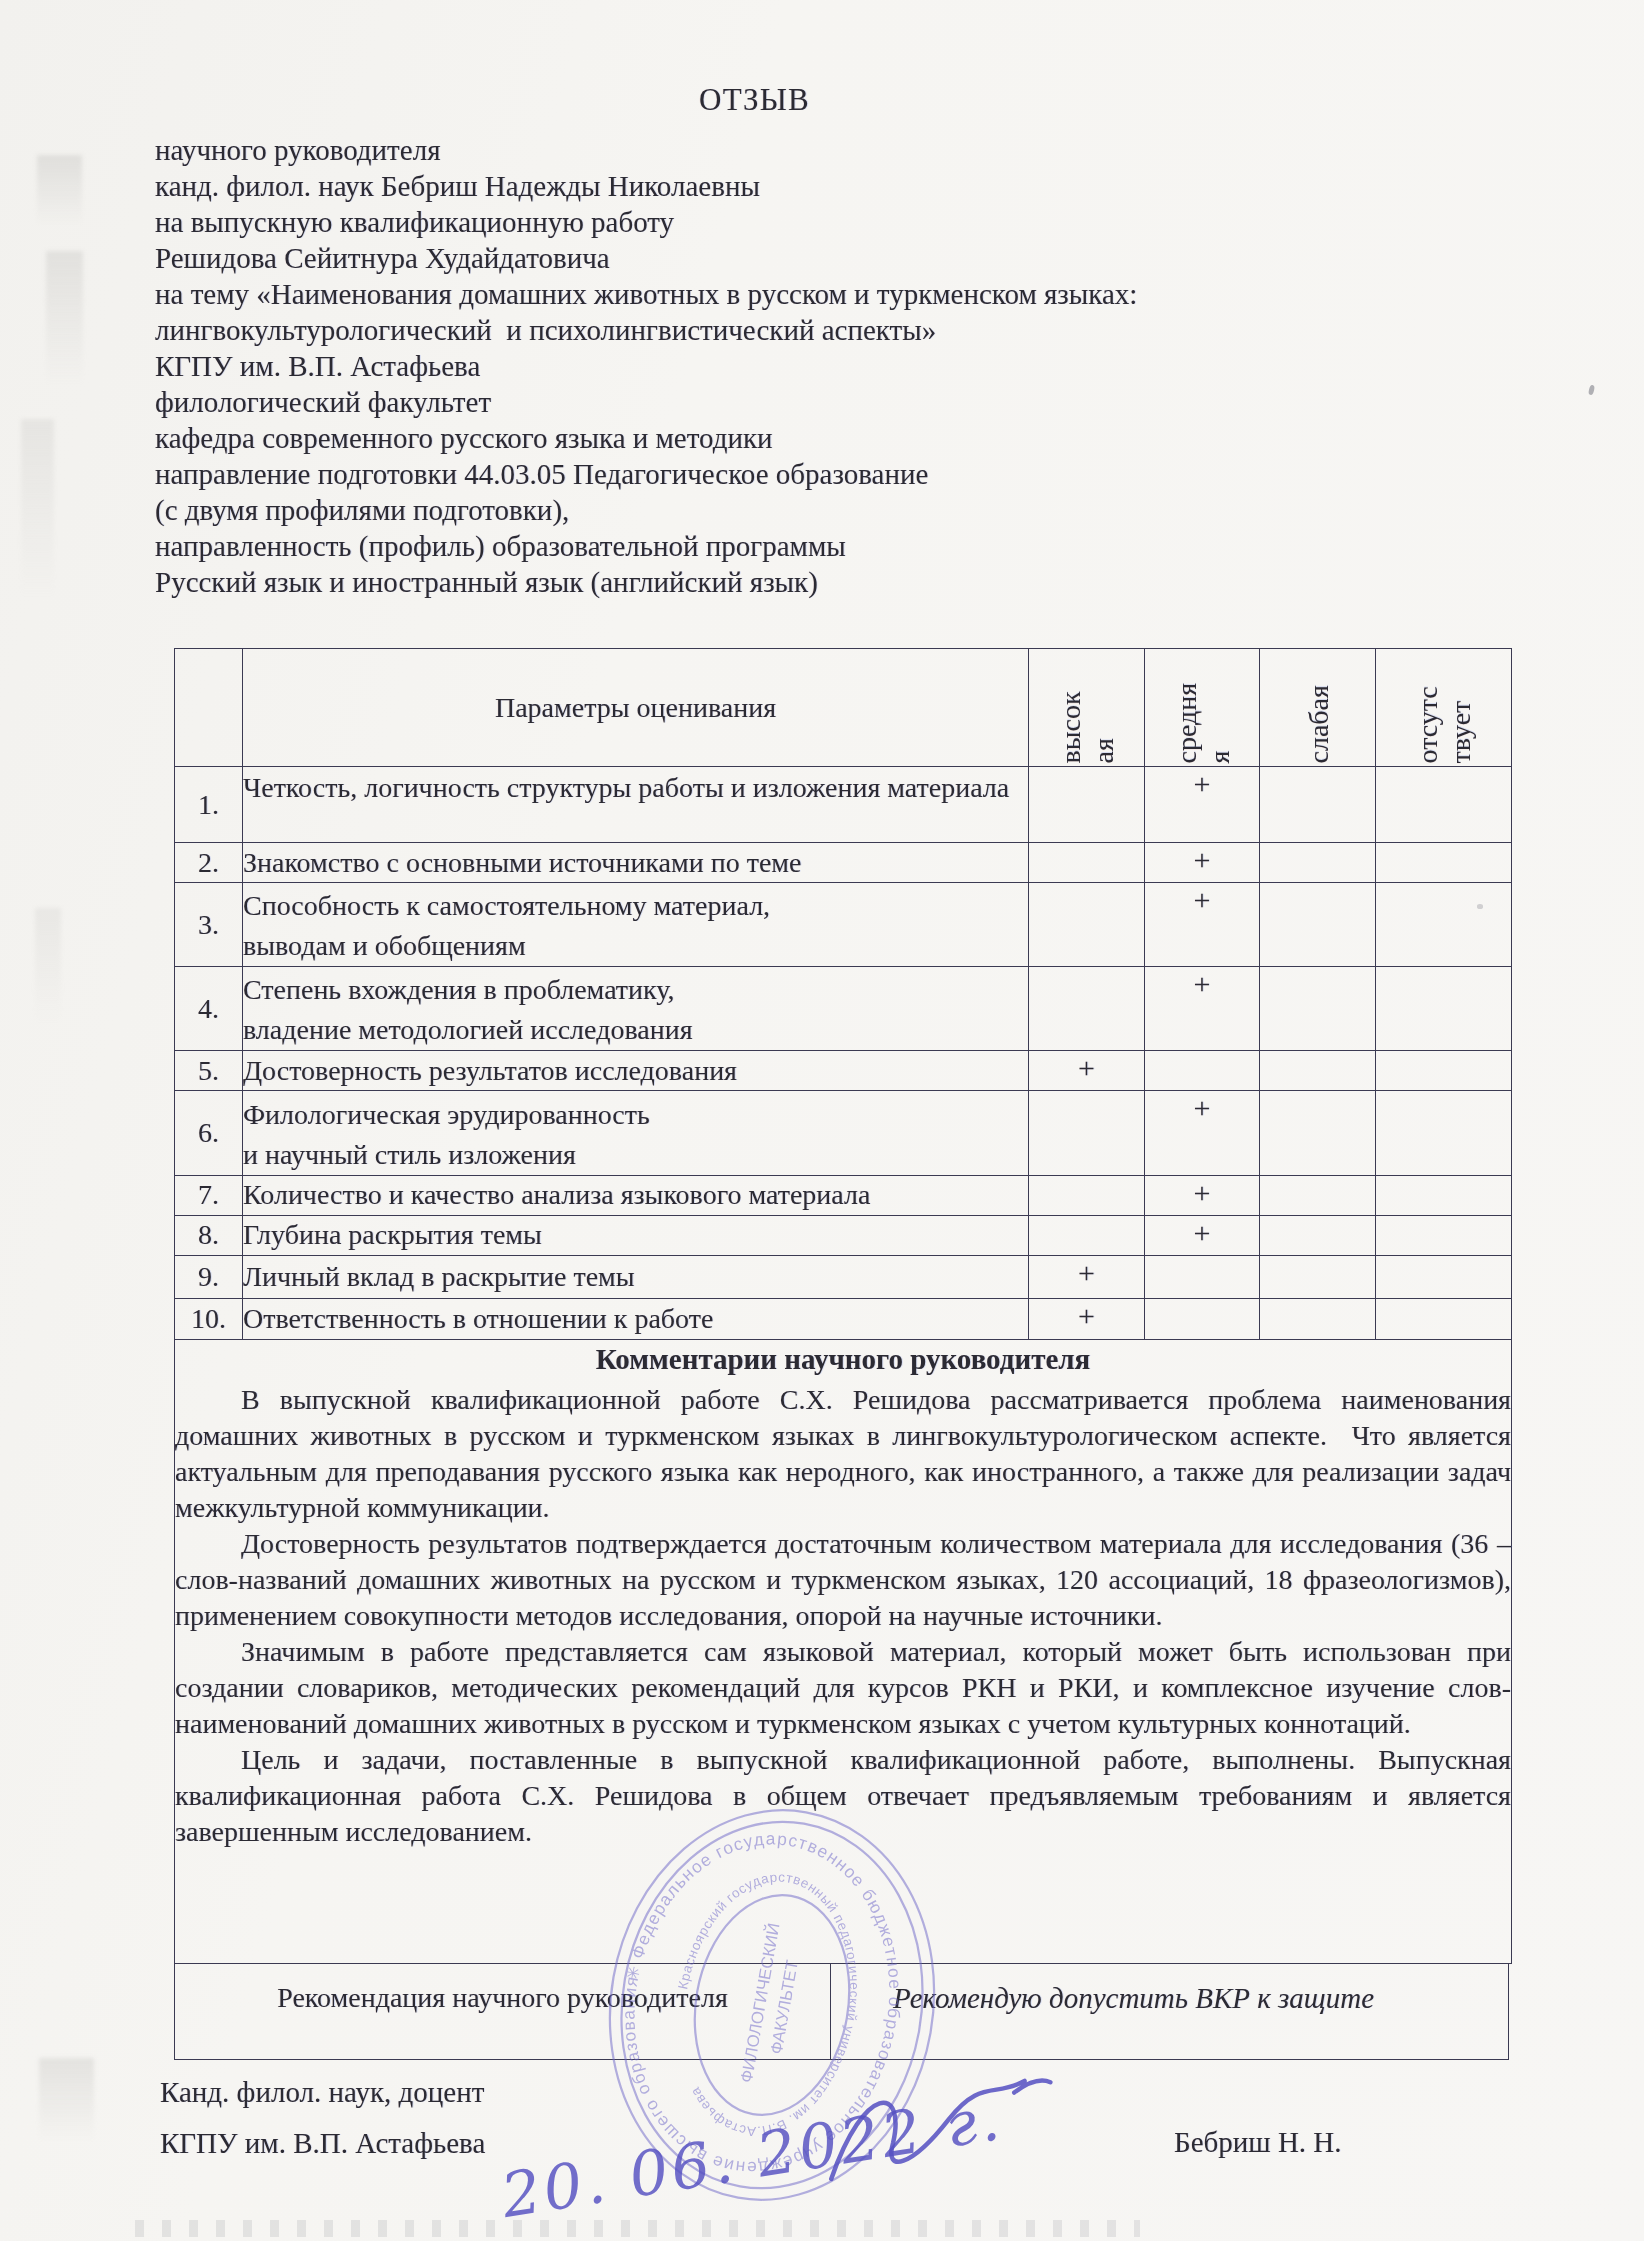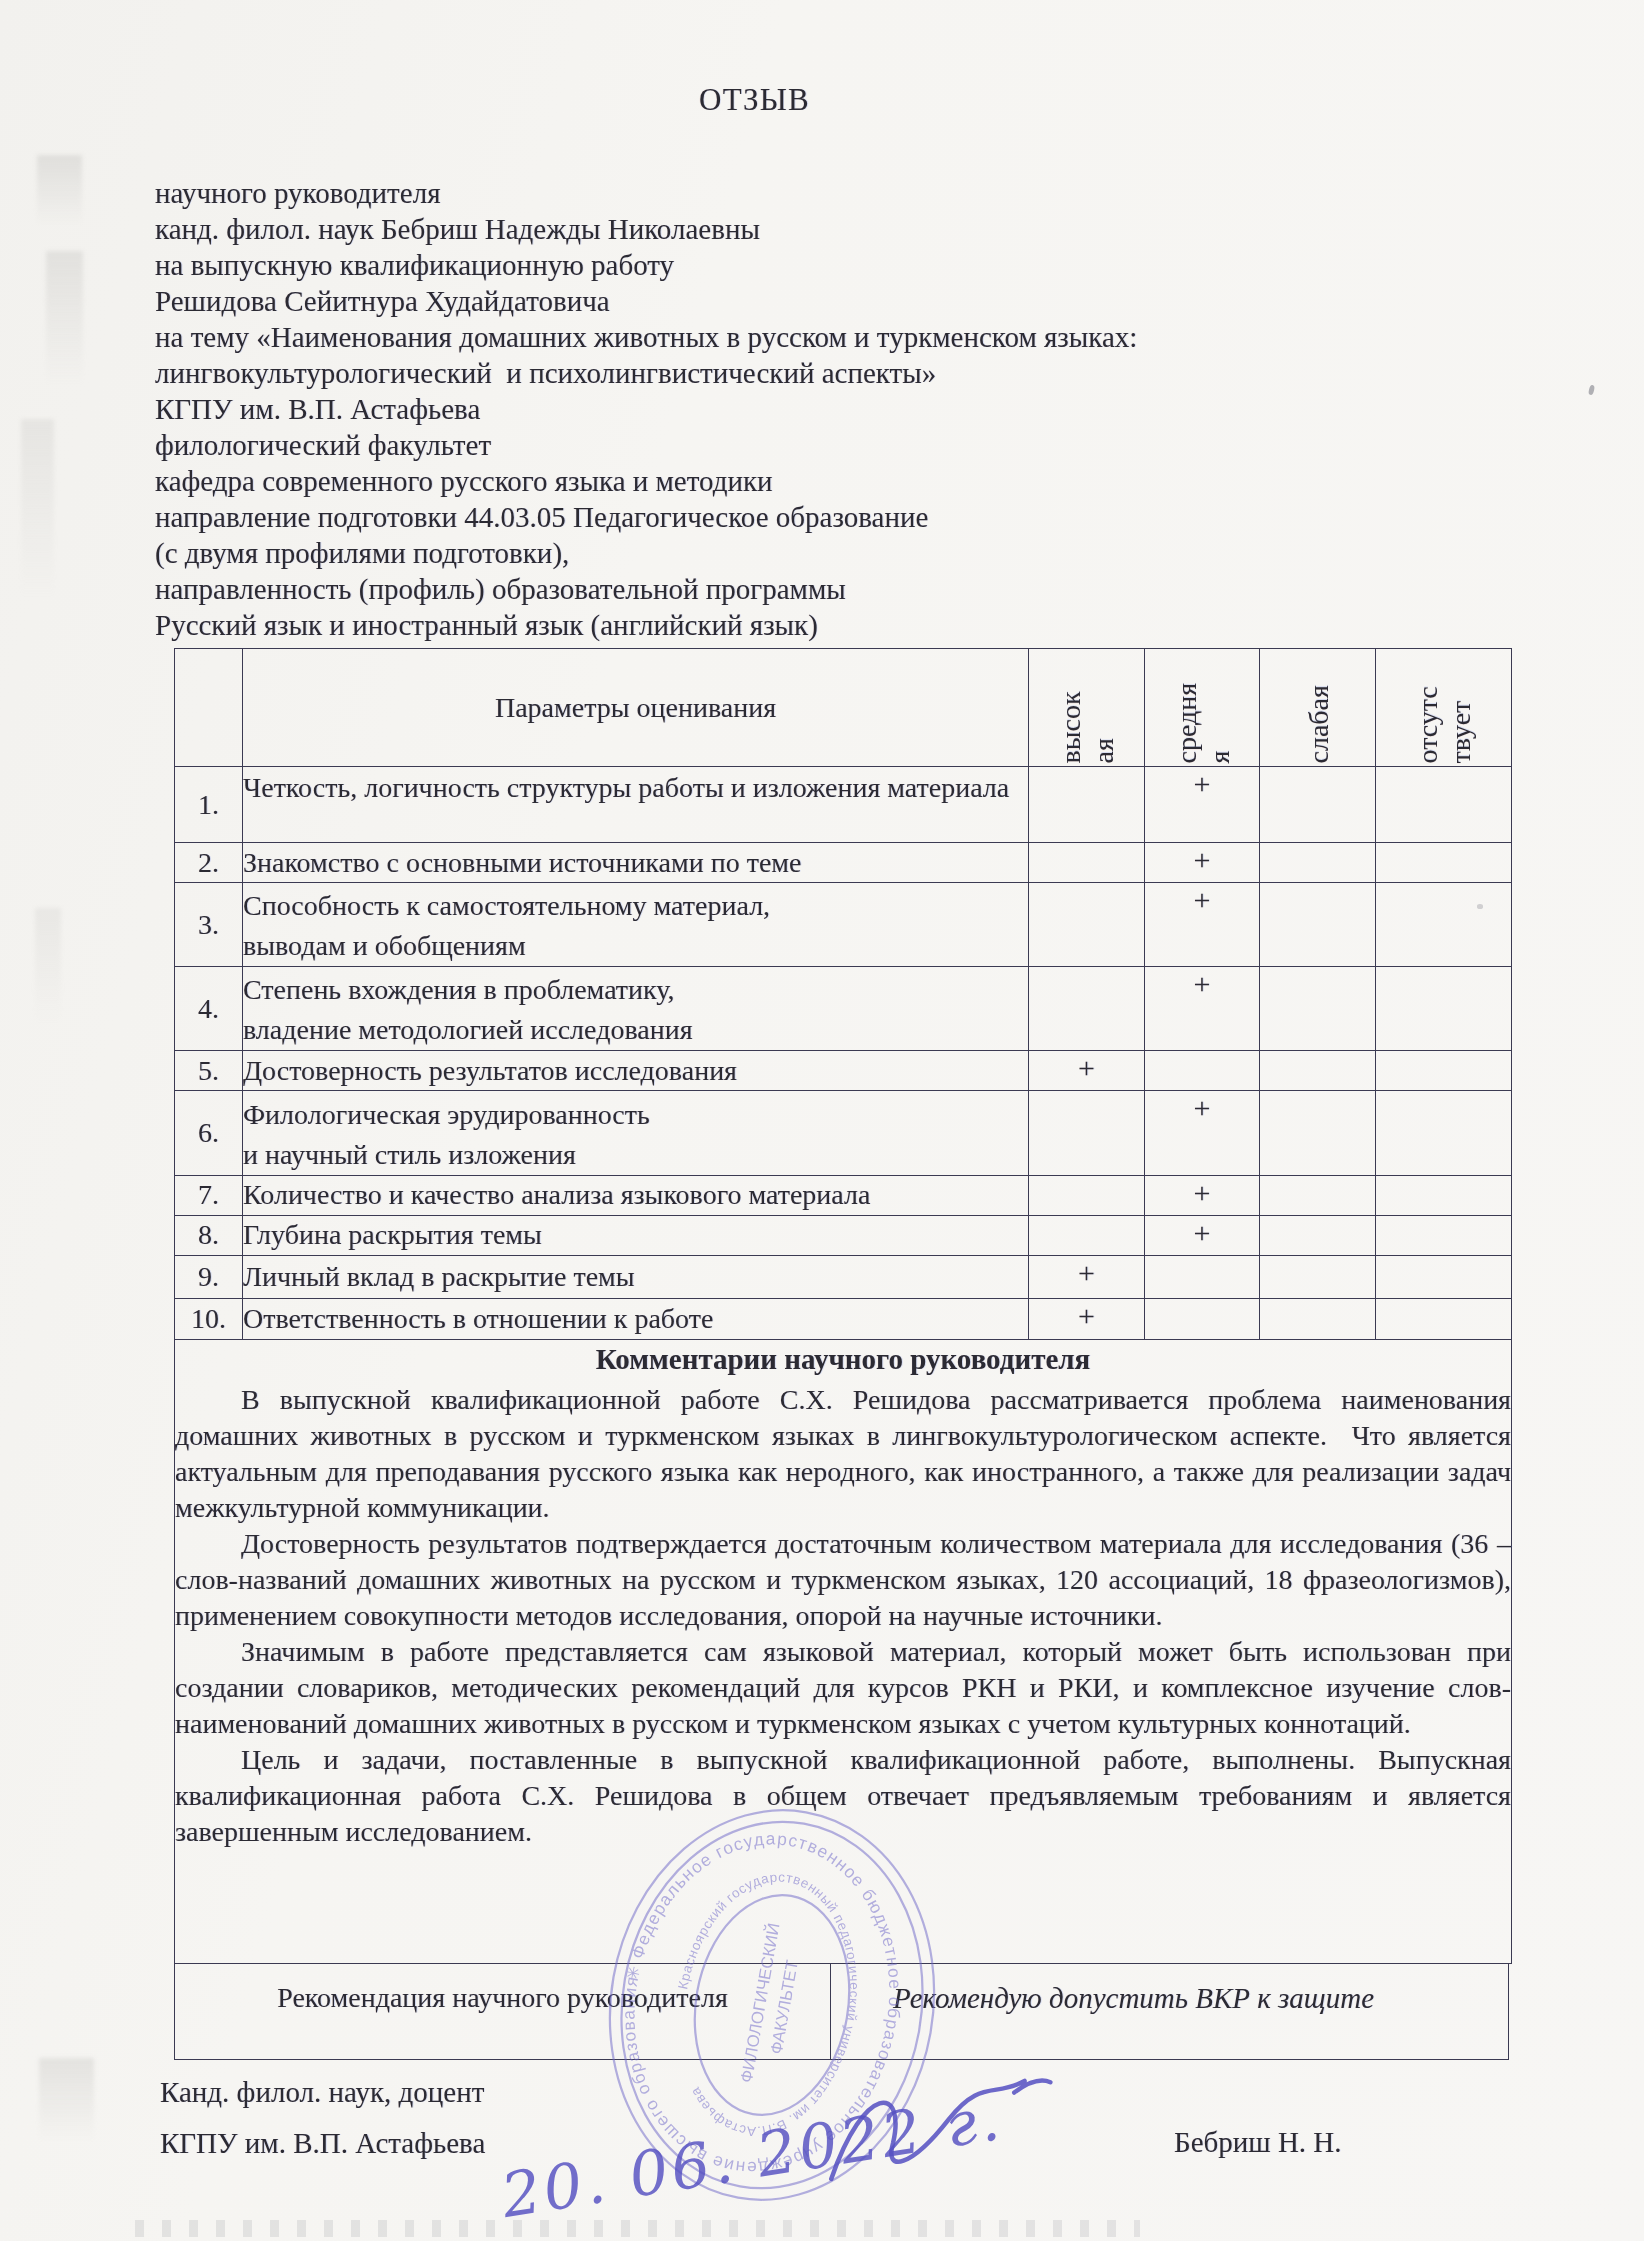--- a/index.html
+++ b/index.html
@@ -14,21 +14,21 @@
     background:linear-gradient(105deg,#f2f1ee 0%,#f6f5f2 35%,#f7f6f4 100%);
     font-family:"Liberation Serif","DejaVu Serif",serif;
     color:var(--ink);
   }
   .txt{ text-shadow:0.9px 0 0 rgba(90,120,230,.20), -0.6px 0 0 rgba(200,90,70,.10); }
 
   
   .title{position:absolute;left:0;right:135px;top:82px;text-align:center;
     font-size:31px;letter-spacing:1.3px;}
   .header-block{position:absolute;left:155px;top:132px;width:1366px;
-    font-size:29px;line-height:36px;margin-top:43px;}
+    font-size:29px;line-height:36px;}
   .hline{white-space:pre-wrap;}
 
   
   .tbl-wrap{position:absolute;left:174px;top:648px;width:1337px;}
   table.ev{border-collapse:collapse;table-layout:fixed;width:1337px;
     font-size:28px;}
   table.ev th,table.ev td{border:1.9px solid var(--line);padding:0;}
   thead tr{height:91px;}
   thead th{font-weight:normal;border-bottom-width:3.2px;}
   th.params-h{text-align:center;vertical-align:middle;}

